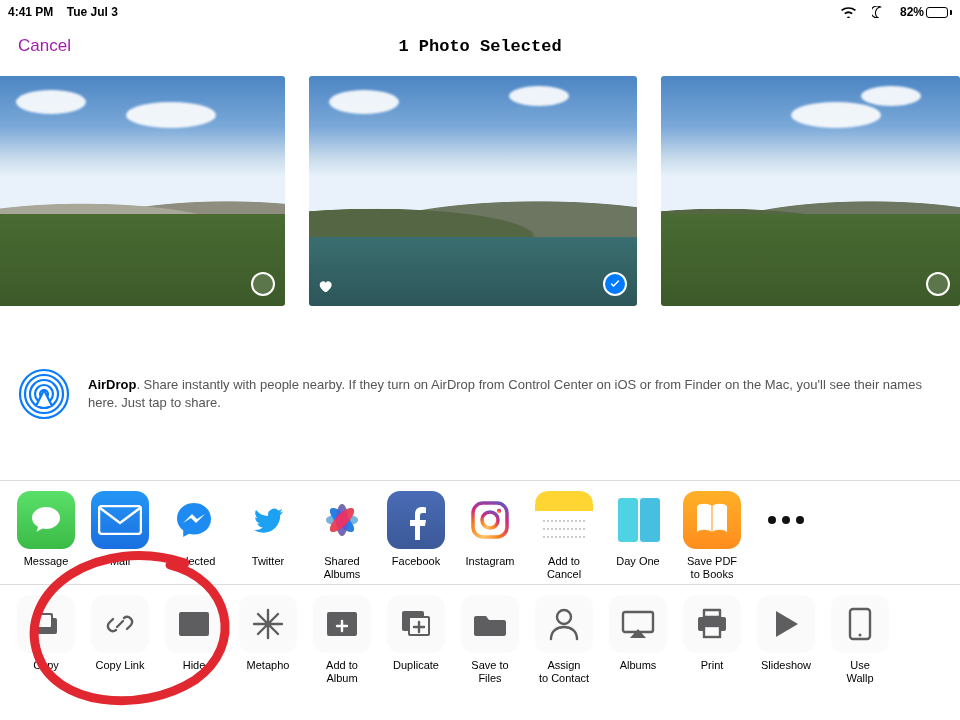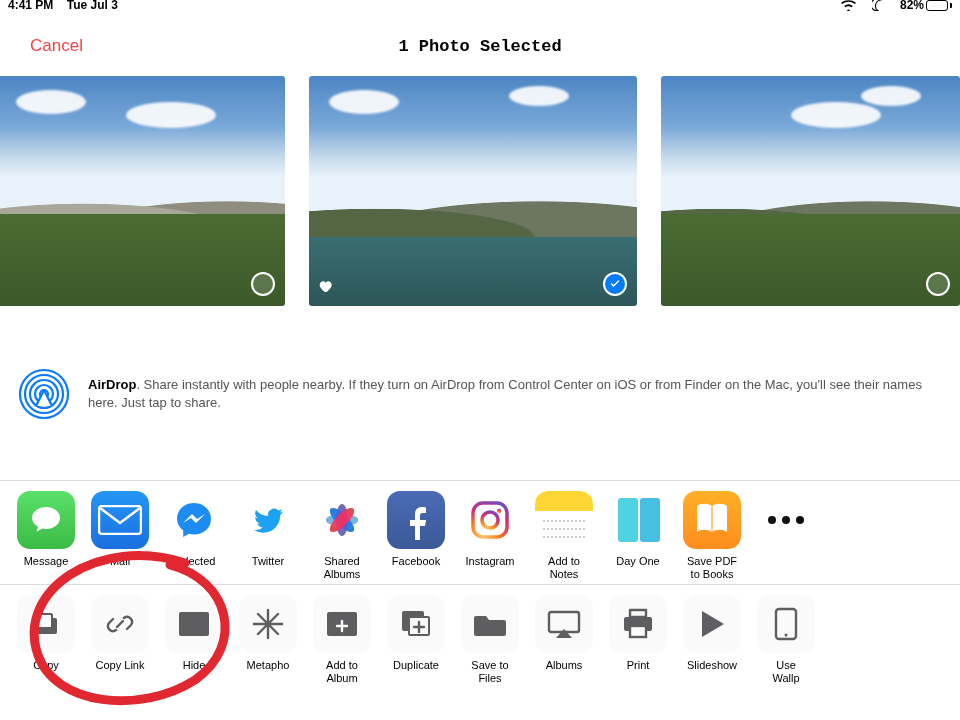--- a/index.html
+++ b/index.html
@@ -1,30 +1,30 @@
 <!DOCTYPE html>
 <html><head>
 <meta charset="utf-8">
 <style>
   * { box-sizing: border-box; margin: 0; padding: 0; }
   html, body { width: 960px; height: 720px; overflow: hidden; font-family: -apple-system, "Helvetica Neue", Helvetica, Arial, sans-serif; background:#fff; color:#000; }
 
   
-  .status-bar { height: 20px; display:flex; align-items:flex-end; justify-content:space-between; padding: 12px 8px; font-size:12px; font-weight:600; }
+  .status-bar { height: 20px; display:flex; align-items:center; justify-content:space-between; padding: 12px 8px; font-size:12px; font-weight:600; }
   .status-left span { margin-right:10px; }
   .status-right { display:flex; align-items:center; gap:16px; }
   .wifi-icon svg, .moon-icon svg { display:block; }
   .battery { display:flex; align-items:center; gap:2px; }
   .battery-body { width:22px; height:11px; border:1px solid #000; border-radius:3px; position:relative; padding:1px; }
   .battery-fill { height:100%; width:82%; background:#000; border-radius:1px; }
   .battery-tip { width:2px; height:5px; background:#000; border-radius:0 1px 1px 0; }
 
   
   .nav { height: 44px; position:relative; display:flex; align-items:center; justify-content:center; }
-  .nav .cancel { position:absolute; left:30px; color:#ef4444; font-size:17px; }
+  .nav .cancel { position:absolute; left:18px; color:#a21caf; font-size:17px; }
   .nav .title { font-size:17px; font-weight:600;font-family:Liberation Mono, monospace; }
 
   
   .photo-strip { display:flex; gap:24px; padding: 8px 0 12px 0; overflow:hidden; }
   .photo { position:relative; height:230px; }
   .p0 { width:300px; margin-left:-4px; }
   .p1 { width:340px; }
   .p2 { width:310px; }
   .photo .img { width:100%; height:100%; border-radius:3px; overflow:hidden; position:relative; }
   
@@ -265,21 +265,21 @@
         <div class="app-icon ic-notes">
           <svg width="58" height="58" viewBox="0 0 58 58">
             <rect width="58" height="58" rx="13" fill="#fff"></rect>
             <rect x="0" y="0" width="58" height="20" rx="13" fill="#fed533"></rect>
             <rect x="0" y="13" width="58" height="7" fill="#fed533"></rect>
             <line x1="8" y1="30" x2="50" y2="30" stroke="#9a9a9a" stroke-width="1" stroke-dasharray="2 2"></line>
             <line x1="8" y1="38" x2="50" y2="38" stroke="#9a9a9a" stroke-width="1" stroke-dasharray="2 2"></line>
             <line x1="8" y1="46" x2="50" y2="46" stroke="#9a9a9a" stroke-width="1" stroke-dasharray="2 2"></line>
           </svg>
         </div>
-        <div class="app-label">Add to Notes</div>
+        <div class="app-label">Add to Cancel</div>
       </div>
       <div class="app-item">
         <div class="app-icon ic-dayone">
           <svg width="58" height="58" viewBox="0 0 58 58">
             <rect width="58" height="58" rx="13" fill="#fff"></rect>
             <rect x="9" y="7" width="20" height="44" rx="3" fill="#4fd2e3"></rect>
             <rect x="31" y="7" width="20" height="44" rx="3" fill="#47bfe0"></rect>
           </svg>
         </div>
         <div class="app-label">Day One</div>
@@ -371,20 +371,30 @@
       <div class="action-item">
         <div class="action-icon">
           <svg width="36" height="30" viewBox="0 0 36 30">
             <path fill="#5e5e61" d="M4 7h10l3 4h15a2 2 0 012 2v12a2 2 0 01-2 2H4a2 2 0 01-2-2V9a2 2 0 012-2z"></path>
           </svg>
         </div>
         <div class="action-label">Save to Files</div>
       </div>
       <div class="action-item">
         <div class="action-icon">
+          <svg width="32" height="34" viewBox="0 0 32 34">
+            <circle cx="16" cy="10" r="7" fill="none" stroke="#5e5e61" stroke-width="2.4" stroke-linejoin="round" stroke-linecap="round"></circle>
+            <path d="M3 32c0-8 6-12 13-12s13 4 13 12" fill="none" stroke="#5e5e61" stroke-width="2.4" stroke-linejoin="round" stroke-linecap="round"></path>
+          </svg>
+        </div>
+        <div class="action-label">Assign
+to Contact</div>
+      </div>
+      <div class="action-item">
+        <div class="action-icon">
           <svg width="36" height="30" viewBox="0 0 36 30">
             <rect x="3" y="3" width="30" height="20" rx="2" fill="none" stroke="#5e5e61" stroke-width="2.4" stroke-linejoin="round" stroke-linecap="round"></rect>
             <path fill="#5e5e61" d="M18 20l8 9H10z"></path>
           </svg>
         </div>
         <div class="action-label">Albums</div>
       </div>
       <div class="action-item">
         <div class="action-icon">
           <svg width="34" height="32" viewBox="0 0 34 32">

